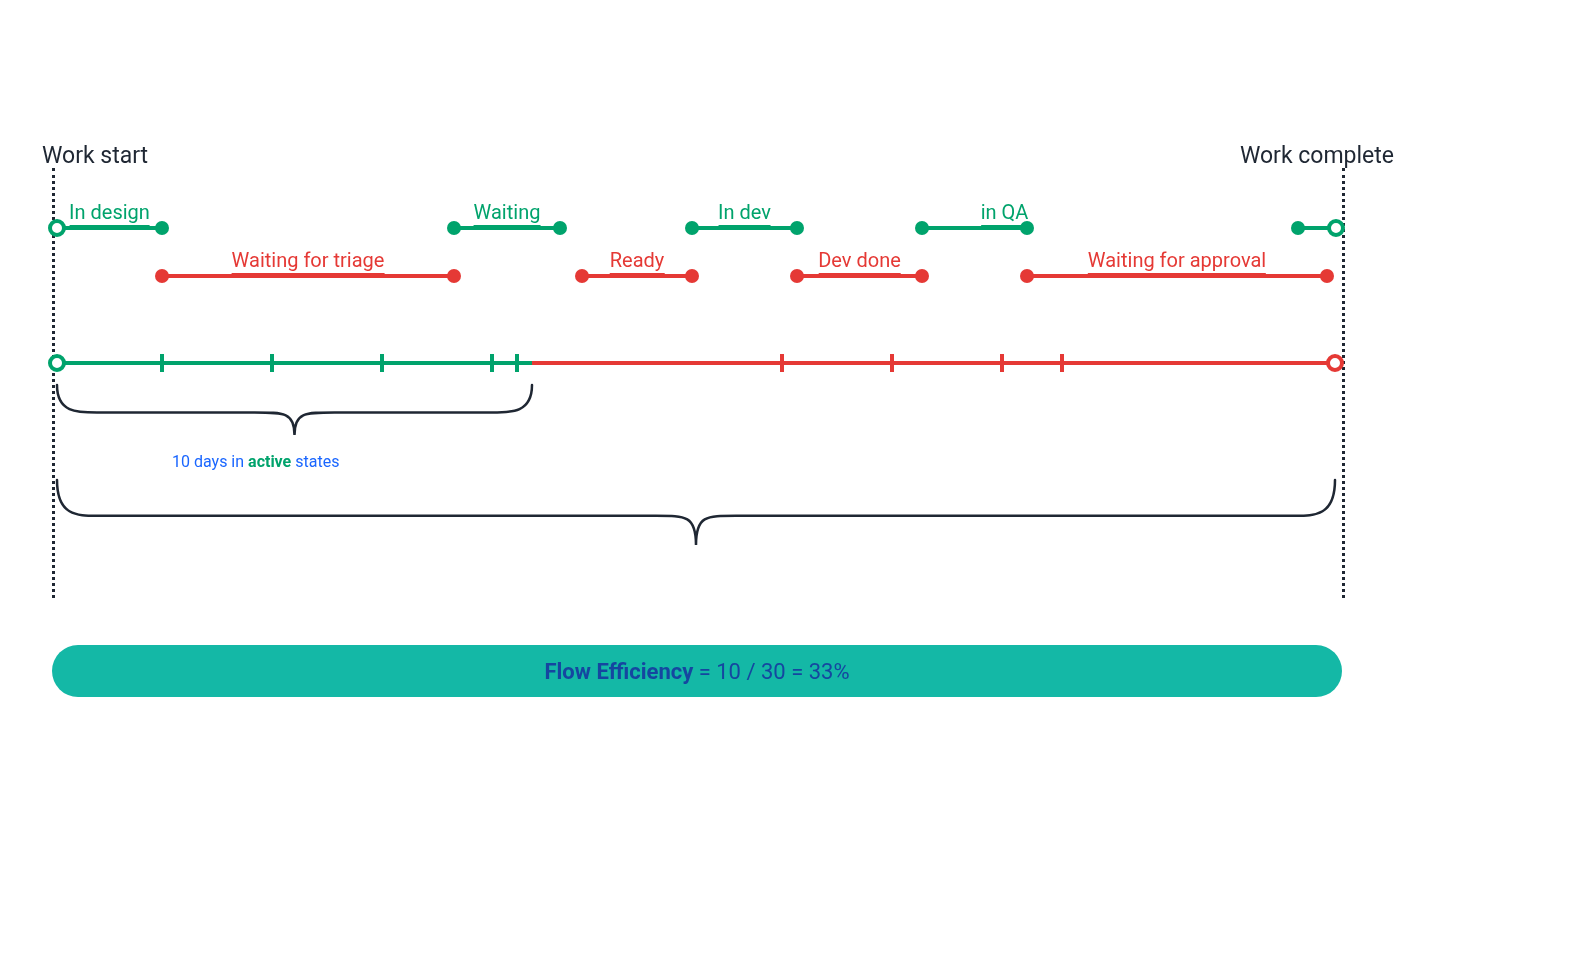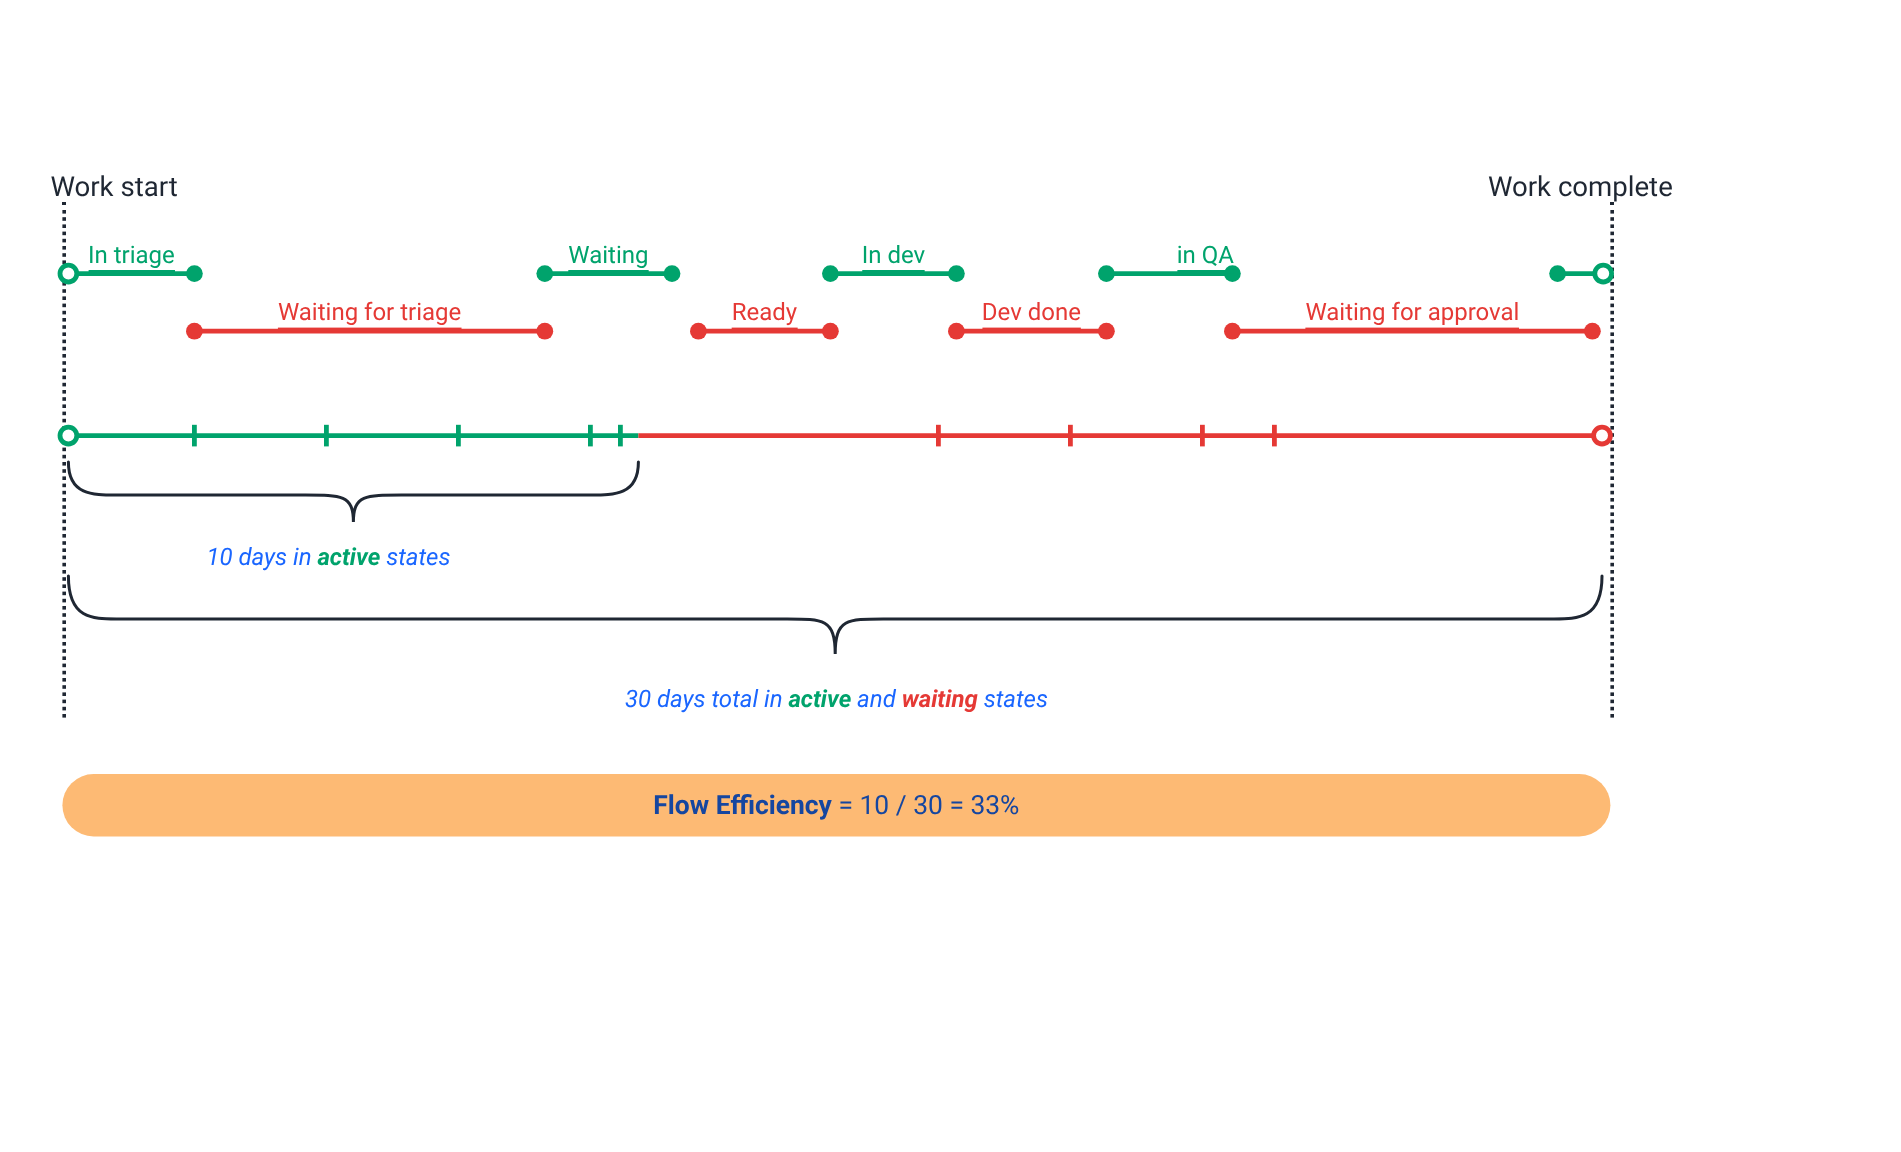--- a/index.html
+++ b/index.html
@@ -2,22 +2,22 @@
 <html><head>
 <meta charset="utf-8">
 <style>
   html,body{margin:0;padding:0;width:1584px;height:960px;background:#fff;font-family:-apple-system,BlinkMacSystemFont,"Segoe UI",Roboto,Helvetica,Arial,sans-serif;}
   .stage{position:absolute;left:52px;top:150px;width:1290px;height:560px;}
   .endlabel{position:absolute;font-size:23px;color:#1f2733;}
   .dotline{position:absolute;top:18px;width:0;height:430px;border-left:3px dotted #1f2733;}
   .seglabel{position:absolute;font-size:20px;white-space:nowrap;}
   .green{color:#00A36C;}
   .red{color:#e53935;}
-  .summary{position:absolute;font-size:20px;color:#1a66ff;white-space:nowrap;font-style:italic;}
-  .banner{position:absolute;left:52px;top:645px;width:1290px;height:52px;background:#fdba74;border-radius:28px;display:flex;align-items:center;justify-content:center;font-size:22px;color:#1546a0;}
+  .summary{position:absolute;font-size:16px;color:#1a66ff;white-space:nowrap;}
+  .banner{position:absolute;left:52px;top:645px;width:1290px;height:52px;background:#14b8a6;border-radius:28px;display:flex;align-items:center;justify-content:center;font-size:22px;color:#1546a0;}
   .banner b{font-weight:700;color:#1546a0;}
   svg{position:absolute;left:0;top:0;overflow:visible;}
 </style>
 </head>
 <body>
 
 <div class="stage">
 
   <div class="endlabel" style="left:-10px;top:-8px;">Work start</div>
   <div class="endlabel" style="right:-52px;top:-8px;">Work complete</div>
@@ -92,26 +92,23 @@
 
   <svg width="1290" height="460" id="svg-brace2">
       <path d="M 5 330
            C 5 365.75, 25 365.75, 45 365.75
            L 604 365.75
            C 634 365.75, 644 365.75, 644 395
            C 644 365.75, 654 365.75, 684 365.75
            L 1243 365.75
            C 1263 365.75, 1283 365.75, 1283 330" fill="none" stroke="#1f2733" stroke-width="2.5" stroke-linecap="round"></path>
     </svg>
-  <div class="summary" style="left:0;right:0;top:420px;text-align:center;">
-    <span>30 days total in </span><b class="green">active</b><span> and </span><b class="red">waiting</b><span> states</span>
-  </div>
 
   <div id="seg-labels">
-      <span class="seglabel green" style="position: absolute; top: 50px; left: 57.5px; transform: translateX(-50%); border-bottom: 3px solid rgb(0, 163, 108); padding-bottom: 1px;">In triage</span>
+      <span class="seglabel green" style="position: absolute; top: 50px; left: 57.5px; transform: translateX(-50%); border-bottom: 3px solid rgb(0, 163, 108); padding-bottom: 1px;">In design</span>
       <span class="seglabel green" style="position: absolute; top: 50px; left: 455px; transform: translateX(-50%); border-bottom: 3px solid rgb(0, 163, 108); padding-bottom: 1px;">Waiting</span>
       <span class="seglabel green" style="position: absolute; top: 50px; left: 692.5px; transform: translateX(-50%); border-bottom: 3px solid rgb(0, 163, 108); padding-bottom: 1px;">In dev</span>
       <span class="seglabel green" style="position: absolute; top: 50px; left: 922.5px; transform: translateX(-50%); border-bottom: 3px solid rgb(0, 163, 108); padding-bottom: 1px; margin-left: 30px;">in QA</span>
       <span class="seglabel red" style="position: absolute; top: 98px; left: 256px; transform: translateX(-50%); border-bottom: 3px solid rgb(229, 57, 53); padding-bottom: 1px;">Waiting for triage</span>
       <span class="seglabel red" style="position: absolute; top: 98px; left: 585px; transform: translateX(-50%); border-bottom: 3px solid rgb(229, 57, 53); padding-bottom: 1px;">Ready</span>
       <span class="seglabel red" style="position: absolute; top: 98px; left: 807.5px; transform: translateX(-50%); border-bottom: 3px solid rgb(229, 57, 53); padding-bottom: 1px;">Dev done</span>
       <span class="seglabel red" style="position: absolute; top: 98px; left: 1125px; transform: translateX(-50%); border-bottom: 3px solid rgb(229, 57, 53); padding-bottom: 1px;">Waiting for approval</span>
     </div>
 </div>
 

